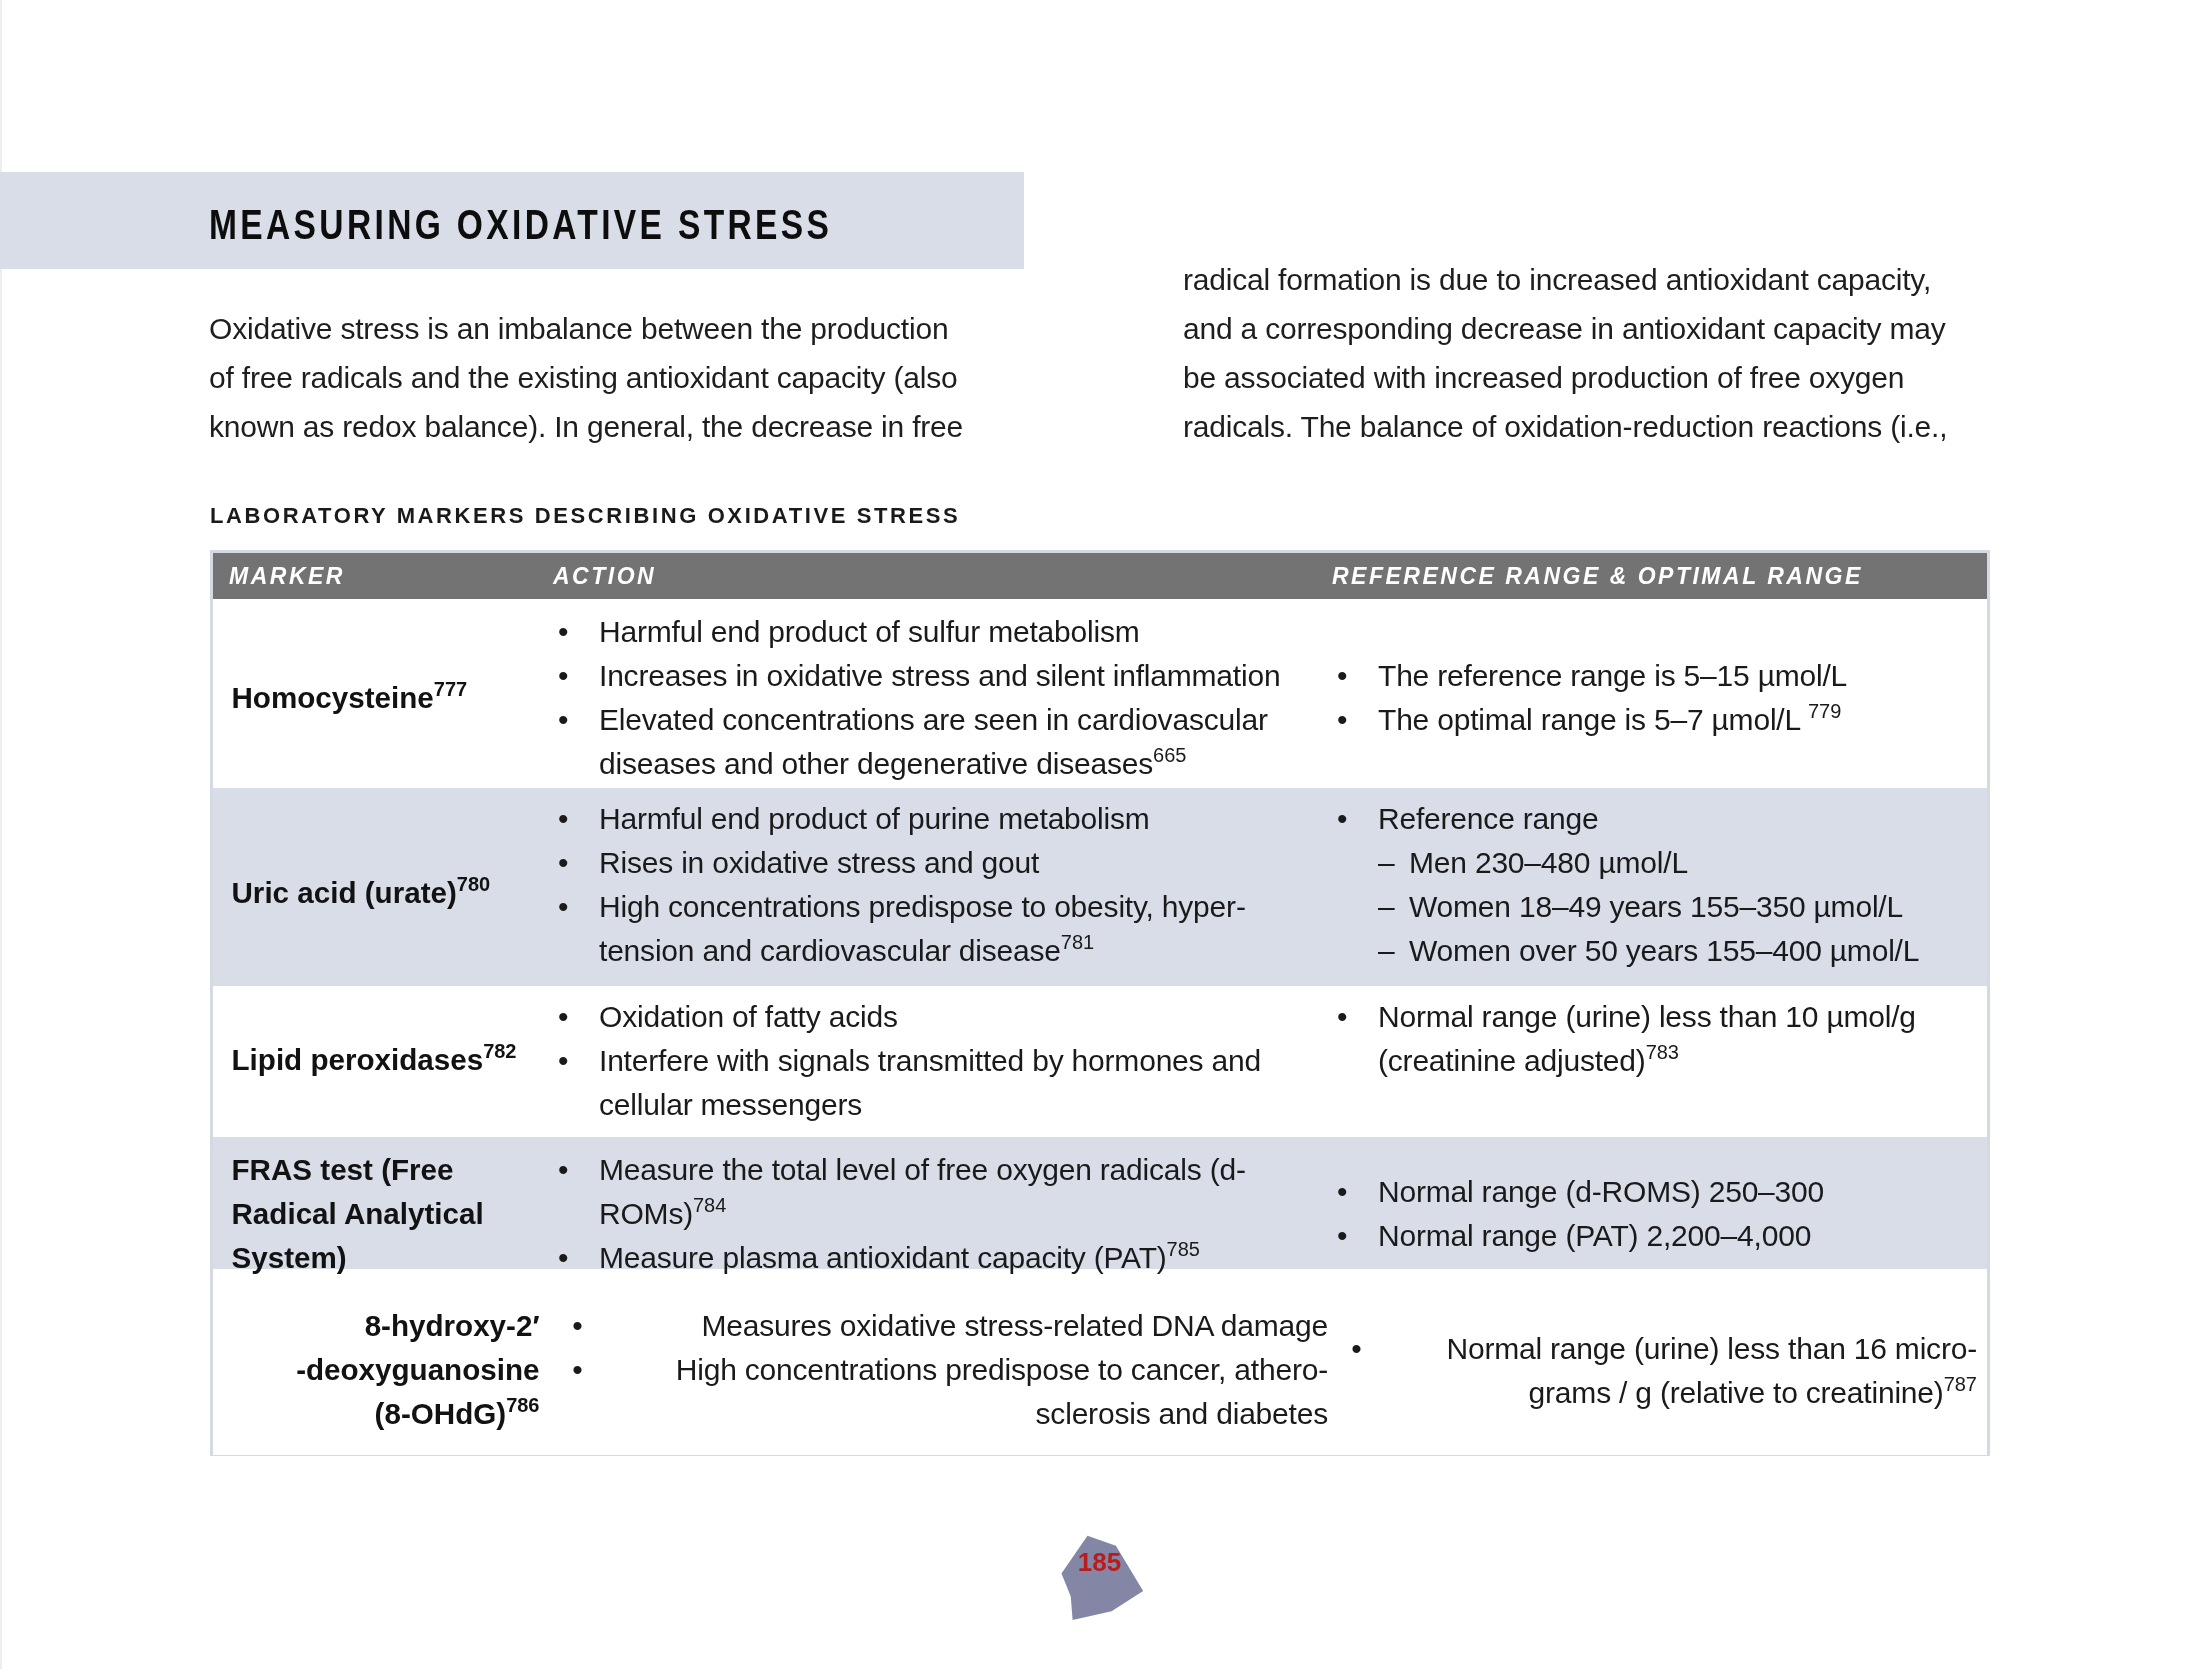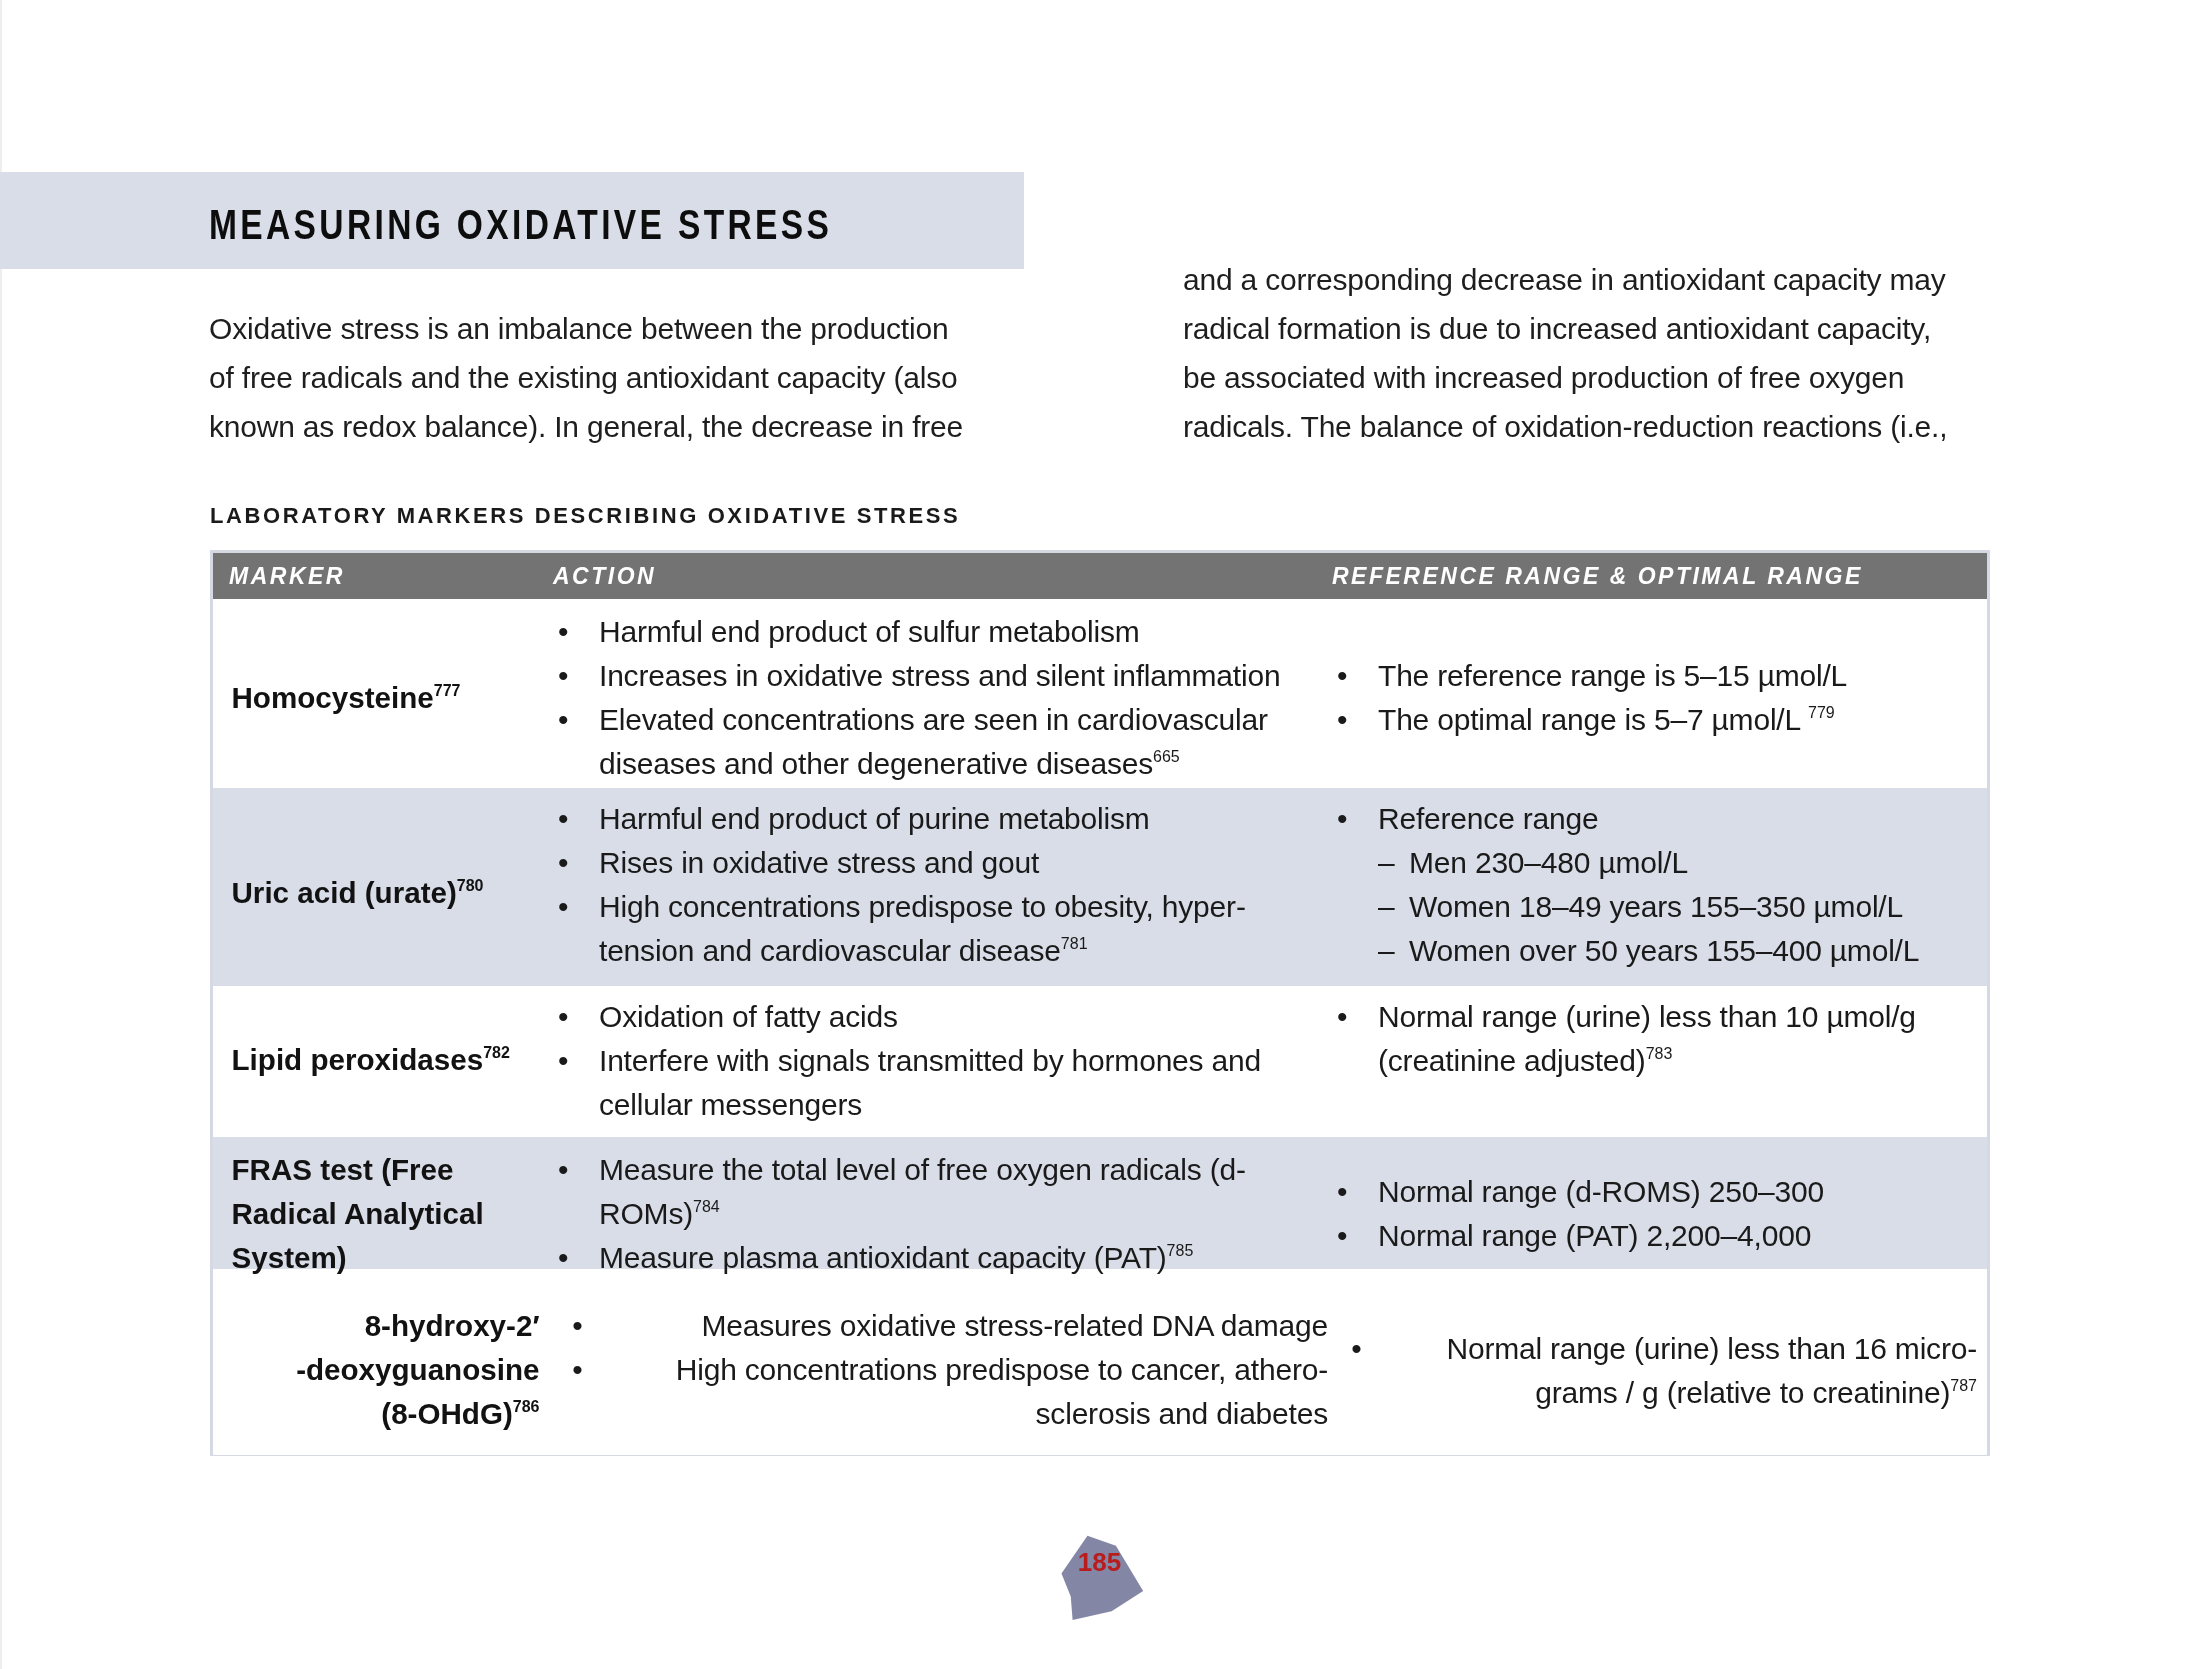--- a/index.html
+++ b/index.html
@@ -50,21 +50,21 @@
     font-size: 29.6px; line-height: 44px; color: #121212;
   }
   .cell-list { position: absolute; font-size: 30px; line-height: 44px; color: #1a1a1a; letter-spacing: -0.2px; }
   .cell-action { left: 345px; width: 770px; }
   .cell-ref { left: 1124px; width: 640px; }
   .item { position: relative; padding-left: 41px; }
   .item .bullet { position: absolute; left: 0; top: 0; width: 24.6px; }
   .item.dash { padding-left: 31px; }
   .item .dash-mark { position: absolute; left: 0; top: 0; }
   .item-text { white-space: pre-line; }
-  sup { font-size: 16px; line-height: 0; vertical-align: 12.3px; letter-spacing: 0; }
+  sup { font-size: 20px; line-height: 0; vertical-align: 12.3px; letter-spacing: 0; }
 
   .page-badge { position: absolute; left: 1059px; top: 1521px; width: 99px; height: 99px; }
   .page-num {
     position: absolute; left: 1072px; top: 1547px; width: 55px; text-align: center;
     font-weight: 700; font-size: 26px; color: #b91c1c; line-height: 31px;
   }
 </style>
 </head>
 <body>
 
@@ -72,22 +72,22 @@
 
 <div class="title-band" style="background: rgb(217, 221, 232);"></div>
 <div class="title-text">MEASURING OXIDATIVE STRESS</div>
 
 <div class="body-col col-left">
   <div>Oxidative stress is an imbalance between the production</div>
   <div>of free radicals and the existing antioxidant capacity (also</div>
   <div>known as redox balance). In general, the decrease in free</div>
 </div>
 <div class="body-col col-right">
+  <div>radical formation is due to increased antioxidant capacity,</div>
   <div>and a corresponding decrease in antioxidant capacity may</div>
-  <div>radical formation is due to increased antioxidant capacity,</div>
   <div>be associated with increased production of free oxygen</div>
   <div>radicals. The balance of oxidation-reduction reactions (i.e.,</div>
 </div>
 
 <div class="table-label">LABORATORY MARKERS DESCRIBING OXIDATIVE STRESS</div>
 
 <div class="table" style="border-color: rgb(213, 217, 227);">
   <div class="thead" style="background: #737373; font-style: italic;">
     <span style="left:16px">MARKER</span>
     <span style="left:340px">ACTION</span>

